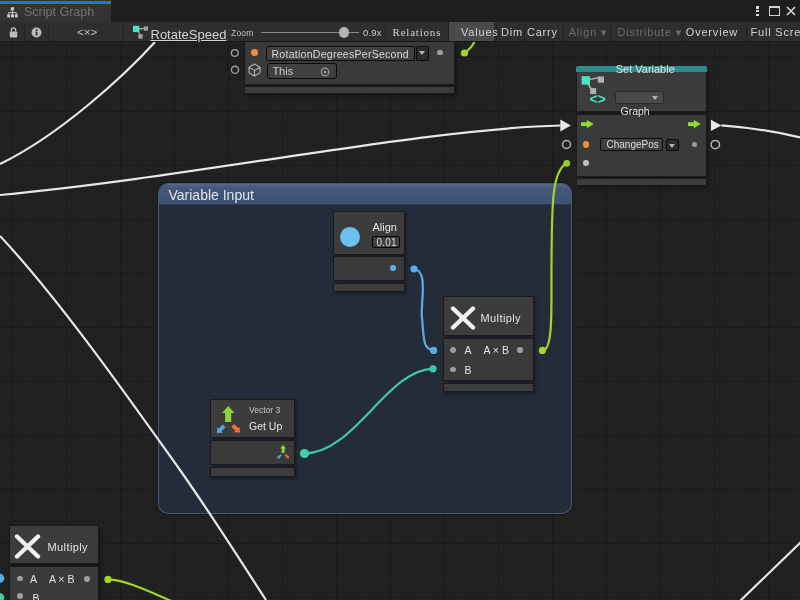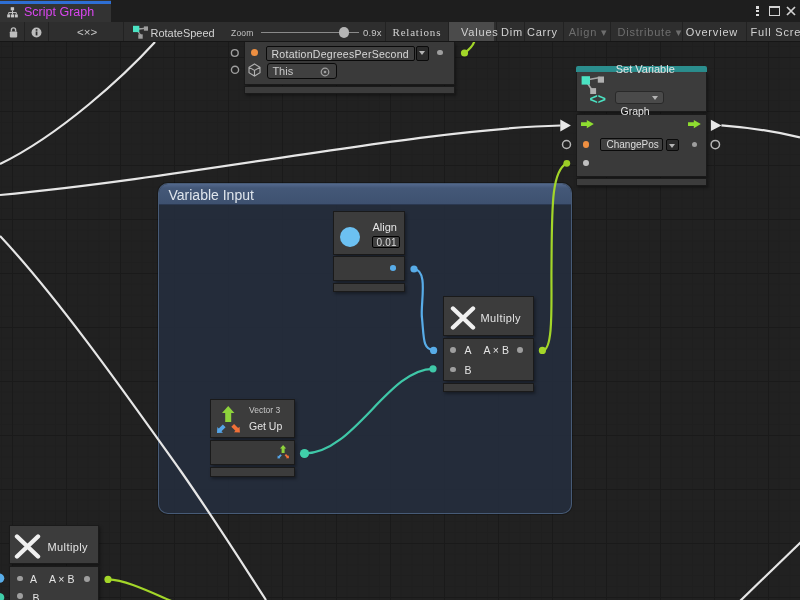--- a/index.html
+++ b/index.html
@@ -2,21 +2,21 @@
 <html><head>
 <meta charset="utf-8">
 <style>
   html,body{margin:0;padding:0;background:#1e1e1e;}
   *{box-sizing:border-box;font-family:"Liberation Sans",sans-serif;-webkit-font-smoothing:antialiased;}
   #page{position:relative;width:800px;height:600px;overflow:hidden;background:#1e1e1e;}
   .abs{position:absolute;}
   
   #titlebar{left:0;top:0;width:800px;height:22px;background:#1e1e1e;}
   #tab{left:0;top:0;width:111px;height:22px;background:#333333;}
-  #tabtext{left:24px;top:5px;font-size:12.5px;color:#d946ef;}
+  #tabtext{left:24px;top:5px;font-size:12.5px;color:#737373;}
   
   #toolbar{left:0;top:22px;width:800px;height:20px;background:#2e2e2e;border-bottom:1px solid #161616;}
   .sep{position:absolute;top:0;width:1px;height:19px;background:#222222;}
   .tbtxt{position:absolute;top:26px;font-size:11px;letter-spacing:0.8px;color:#d2d2d2;white-space:nowrap;}
   .tbdis{color:#6e6e6e;}
   
   #canvas{left:0;top:42px;width:800px;height:558px;overflow:hidden;
     background-color:#212121;
     background-image:
       linear-gradient(#1a1a1a 1px, transparent 1px),
@@ -237,21 +237,21 @@
 
   <div class="abs" style="left:77px;top:25.5px;font-size:11.5px;color:#c8c8c8;letter-spacing:0px;">&lt;×&gt;</div>
 
   <svg class="abs" style="left:132px;top:25px;" width="16" height="14" viewBox="0 0 16 14">
     <path d="M 4.2,4.2 L 24,2.5 M 4.2,4.2 L 8.7,10.2" stroke="#9e9e9e" stroke-width="1.2"></path>
     <path d="M 4.2,4.2 L 12,3.4" stroke="#9e9e9e" stroke-width="1.2"></path>
     <rect x="1" y="0.8" width="6.3" height="6.3" fill="#4be3c3"></rect>
     <rect x="21.9" y="1.4" width="4.3" height="4.3" fill="#9e9e9e" transform="translate(-10,0)"></rect>
     <rect x="6.3" y="9.3" width="4.4" height="4.4" fill="#9e9e9e"></rect>
   </svg>
-  <div class="tbtxt" style="left:150.5px;top:27px;font-size:11px;letter-spacing:0;">RotateSpeed</div>
+  <div class="tbtxt" style="left:150.5px;top:27px;font-size:13px;letter-spacing:0;text-decoration:underline;">RotateSpeed</div>
   <div class="tbtxt" style="left:231px;top:27.5px;font-size:8.5px;letter-spacing:0.2px;color:#c2c2c2;">Zoom</div>
   <div class="abs" style="left:261px;top:31.5px;width:98px;height:1.5px;background:#8a8a8a;"></div>
   <div class="abs" style="left:338.6px;top:27px;width:10.5px;height:10.5px;border-radius:50%;background:#b4b4b4;"></div>
   <div class="tbtxt" style="left:363px;top:27px;font-size:9.5px;letter-spacing:0.2px;color:#c8c8c8;">0.9x</div>
   <div class="tbtxt" style="left:392.5px;font-family:Liberation Serif, serif;">Relations</div>
   <div class="tbtxt" style="left:461px;">Values</div>
   <div class="tbtxt" style="left:501px;">Dim</div>
   <div class="tbtxt" style="left:526.9px;">Carry</div>
   <div class="tbtxt tbdis" style="left:568.7px;">Align ▾</div>
   <div class="tbtxt tbdis" style="left:617.4px;">Distribute ▾</div>

